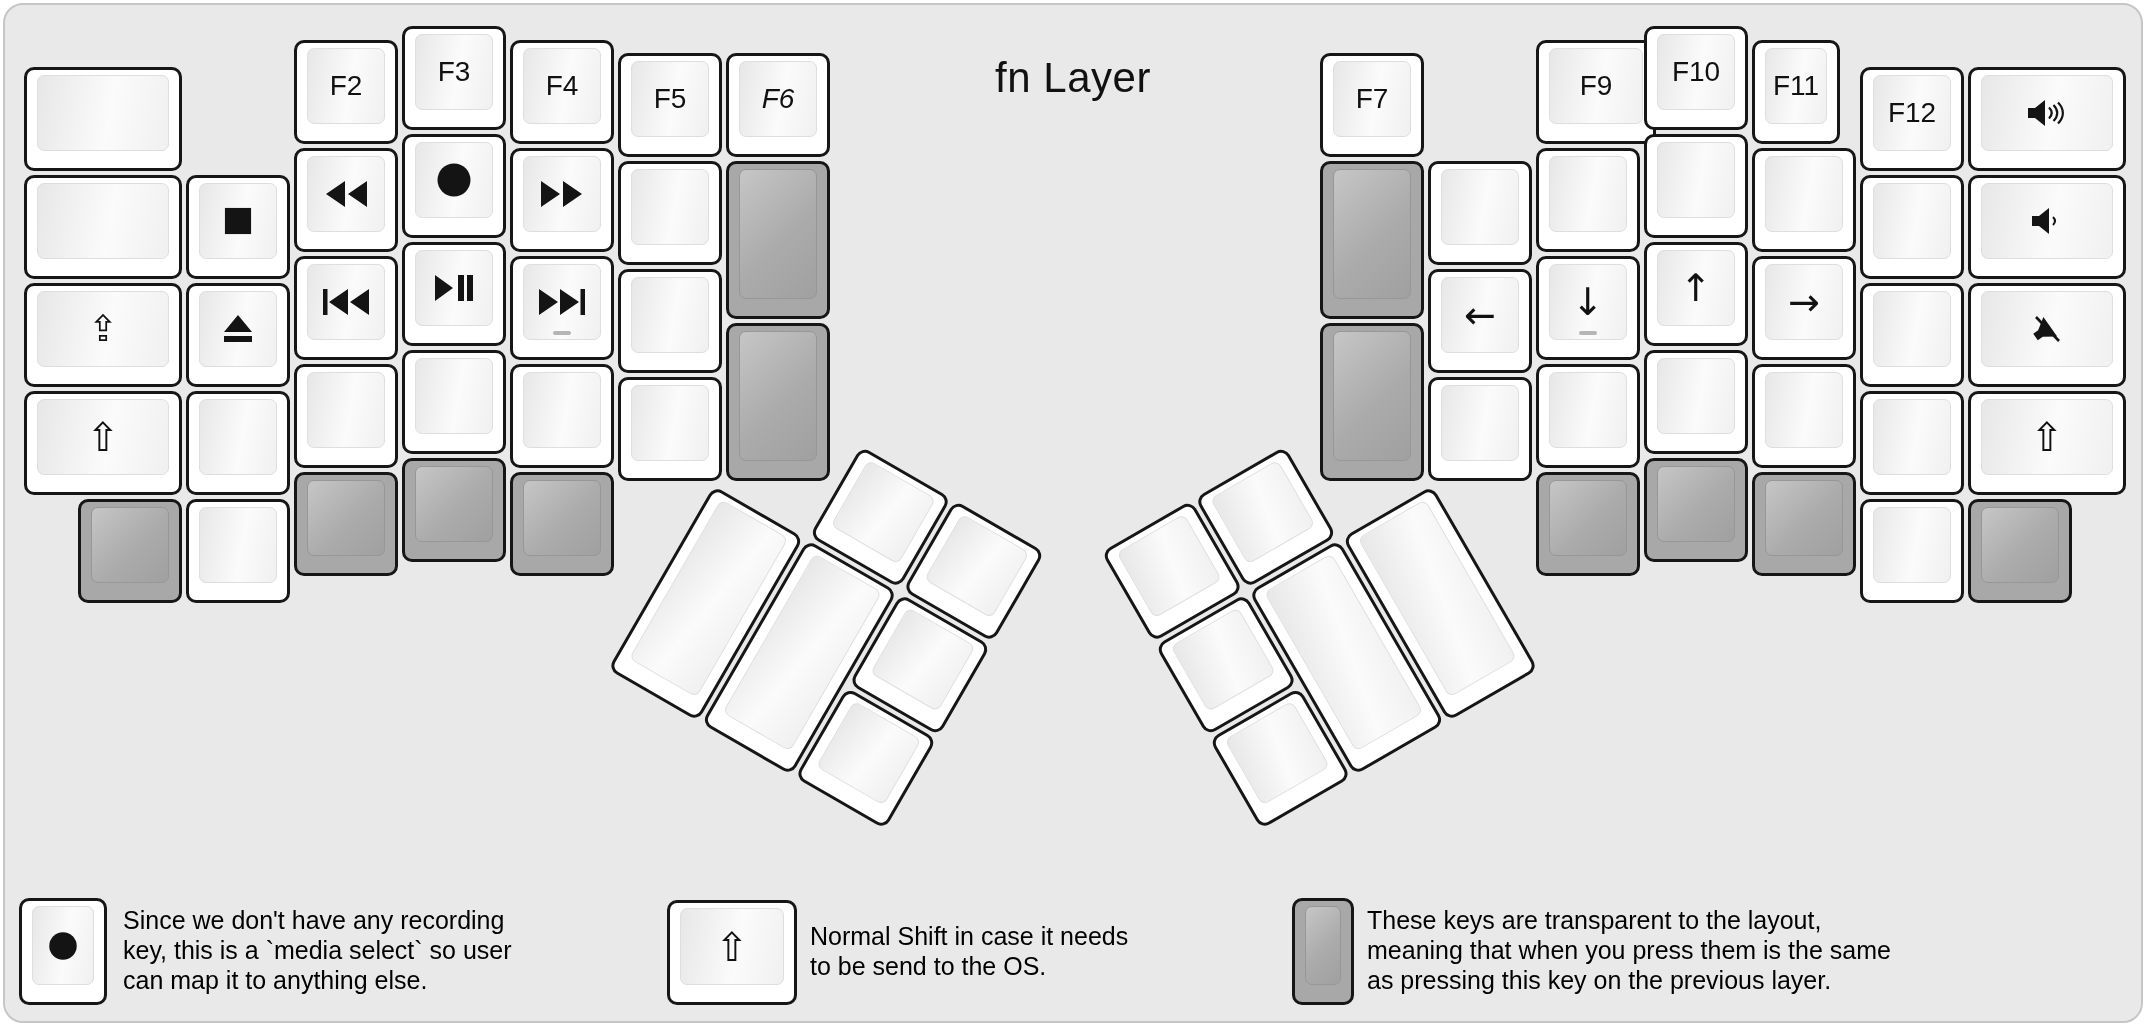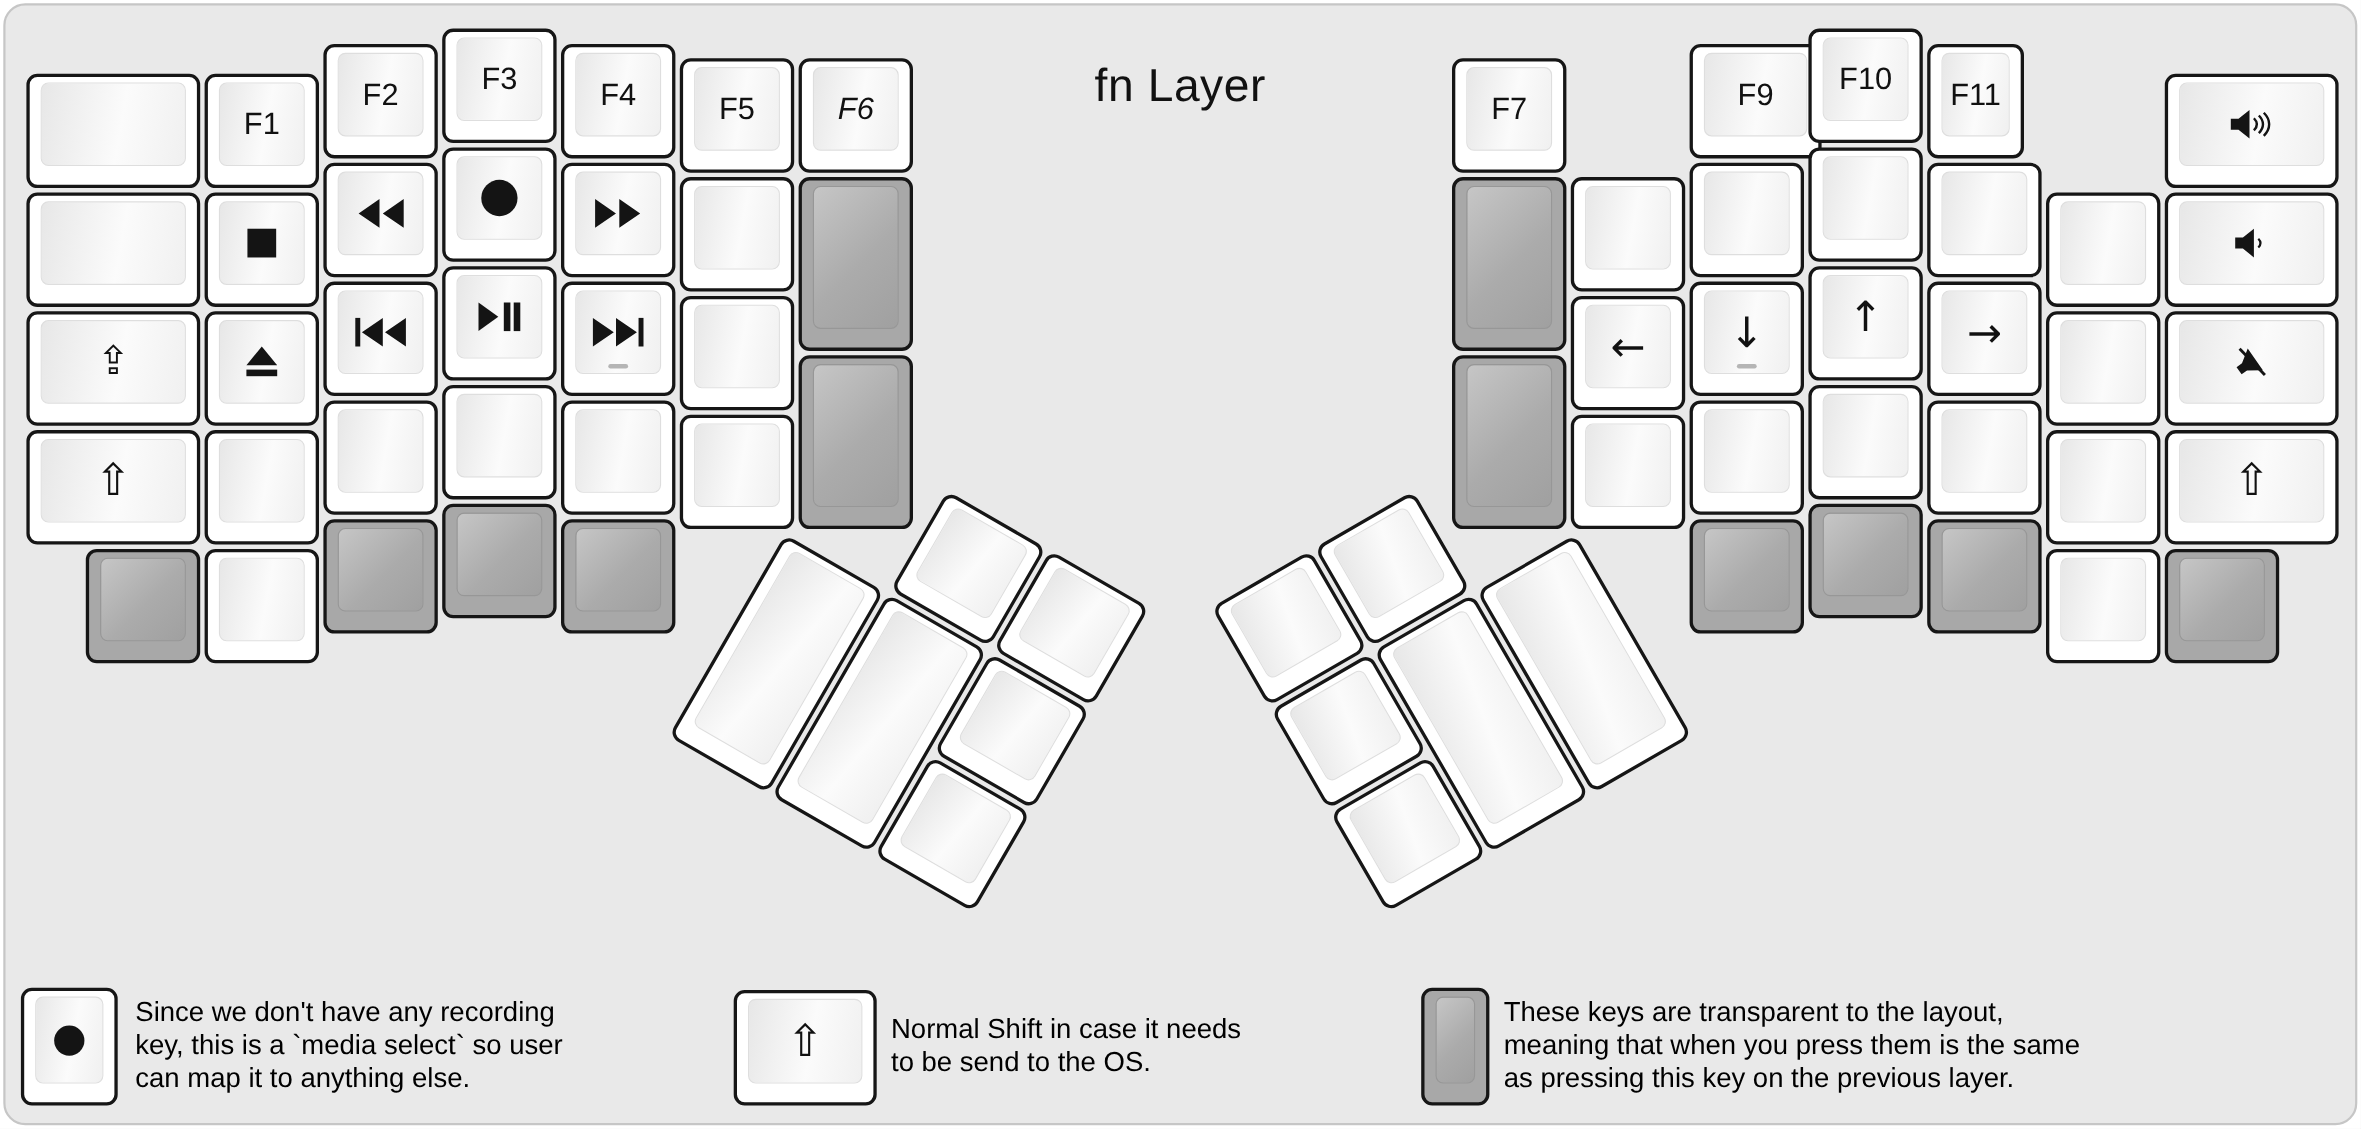--- a/index.html
+++ b/index.html
@@ -92,25 +92,20 @@
     <div class="key" style="left: 24px; top: 282.5px; width: 158px; height: 104px;">
       <div class="top">
         <span class="glyph g-caps">⇪</span>
       </div>
     </div>
     <div class="key" style="left: 24px; top: 390.5px; width: 158px; height: 104px;">
       <div class="top">
         <span class="glyph g-shift">⇧</span>
       </div>
     </div>
-    <div class="key" style="left: 186px; top: 66.5px; width: 104px; height: 104px;">
-      <div class="top">
-        <span class="lbl">F1</span>
-      </div>
-    </div>
     <div class="key" style="left: 186px; top: 174.5px; width: 104px; height: 104px;">
       <div class="top">
         <span class="icn">
           <svg width="28" height="28" viewBox="0 0 30 30">
             <rect x="1" y="1" width="28" height="28" fill="#141414"></rect>
           </svg>
         </span>
       </div>
     </div>
     <div class="key" style="left: 186px; top: 282.5px; width: 104px; height: 104px;">
@@ -312,20 +307,25 @@
     <div class="key" style="left: 1752px; top: 147.5px; width: 104px; height: 104px;">
       <div class="top"></div>
     </div>
     <div class="key" style="left: 1752px; top: 255.5px; width: 104px; height: 104px;">
       <div class="top">
         <span class="glyph g-arrow">→</span>
       </div>
     </div>
     <div class="key" style="left: 1752px; top: 363.5px; width: 104px; height: 104px;">
       <div class="top"></div>
+    </div>
+    <div class="key" style="left: 1860px; top: 66.5px; width: 104px; height: 104px;">
+      <div class="top">
+        <span class="lbl">F12</span>
+      </div>
     </div>
     <div class="key" style="left: 1860px; top: 174.5px; width: 104px; height: 104px;">
       <div class="top"></div>
     </div>
     <div class="key" style="left: 1860px; top: 282.5px; width: 104px; height: 104px;">
       <div class="top"></div>
     </div>
     <div class="key" style="left: 1860px; top: 390.5px; width: 104px; height: 104px;">
       <div class="top"></div>
     </div>

